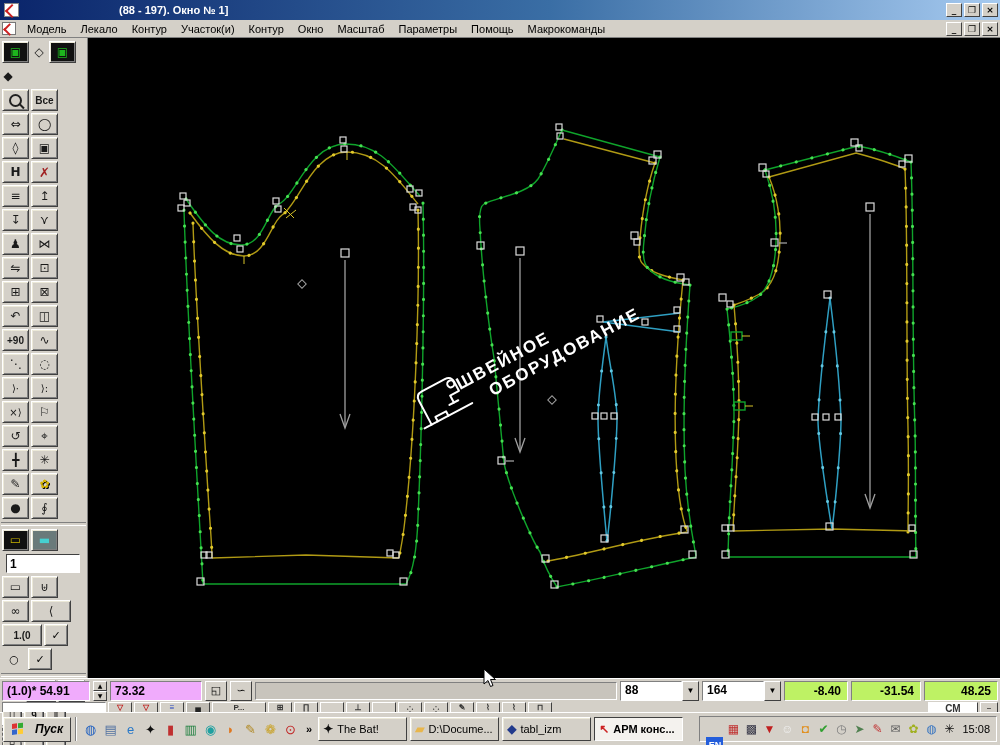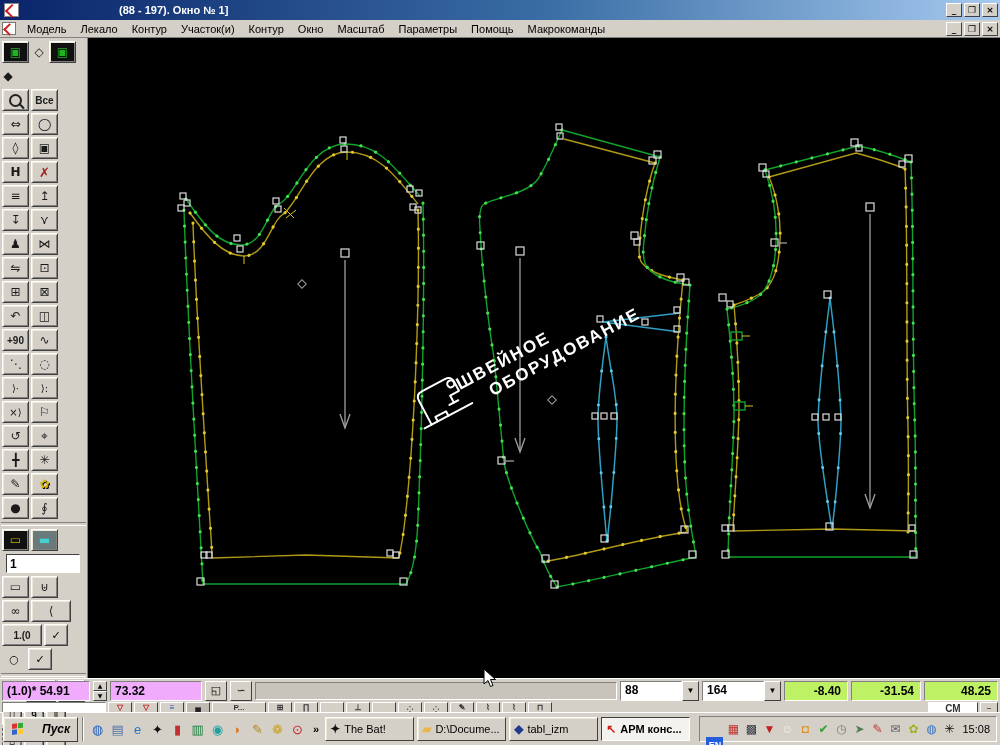--- a/index.html
+++ b/index.html
@@ -100,21 +100,21 @@
   #strip{height:10px;background:#d4d0c8;display:flex;gap:2px;padding:0 2px;overflow:hidden;}
   .sl{width:24px;height:16px;background:#d4d0c8;border:1px solid;border-color:#fff #404040 #404040 #fff;
     font:bold 8px "Liberation Sans",sans-serif;display:flex;justify-content:center;color:#333;}
   .sl.red{color:#c02020;} .sl.blue{color:#2040c0;} .sl.dark{color:#222;background:#bfbbb3;}
   .sl.wide{width:54px;} .sl.white{background:#fff;width:104px;border-color:#808080 #fff #fff #808080;}
   .sl.units{width:50px;margin-left:auto;background:#fff;font-size:10px;}
 
   
   #taskbar{height:33px;background:#d4d0c8;border-top:1px solid #fff;display:flex;align-items:center;
     gap:4px;padding:0 3px;}
-  #startbtn{height:25px;display:flex;align-items:center;gap:17px;padding:0 7px;background:#d4d0c8;
+  #startbtn{height:25px;display:flex;align-items:center;gap:10px;padding:0 7px;background:#d4d0c8;
     border:1px solid;border-color:#fff #404040 #404040 #fff;box-shadow:inset 1px 1px 0 #ece9d8;
     font:bold 12px "Liberation Sans",sans-serif;font-style:italic;}
   .tbsep{width:2px;height:24px;border-left:1px solid #808080;border-right:1px solid #fff;}
   #quicklaunch{display:flex;align-items:center;gap:1px;}
   .ql{width:19px;height:20px;display:flex;align-items:center;justify-content:center;
     font-size:13px;cursor:pointer;}
   .chev{font-weight:bold;font-size:11px;padding:0 2px;}
   #taskwins{display:flex;gap:3px;}
   .twb{width:89px;height:24px;display:flex;align-items:center;gap:4px;padding:0 4px;background:#d4d0c8;
     border:1px solid;border-color:#fff #404040 #404040 #fff;box-shadow:inset 1px 1px 0 #ece9d8;

